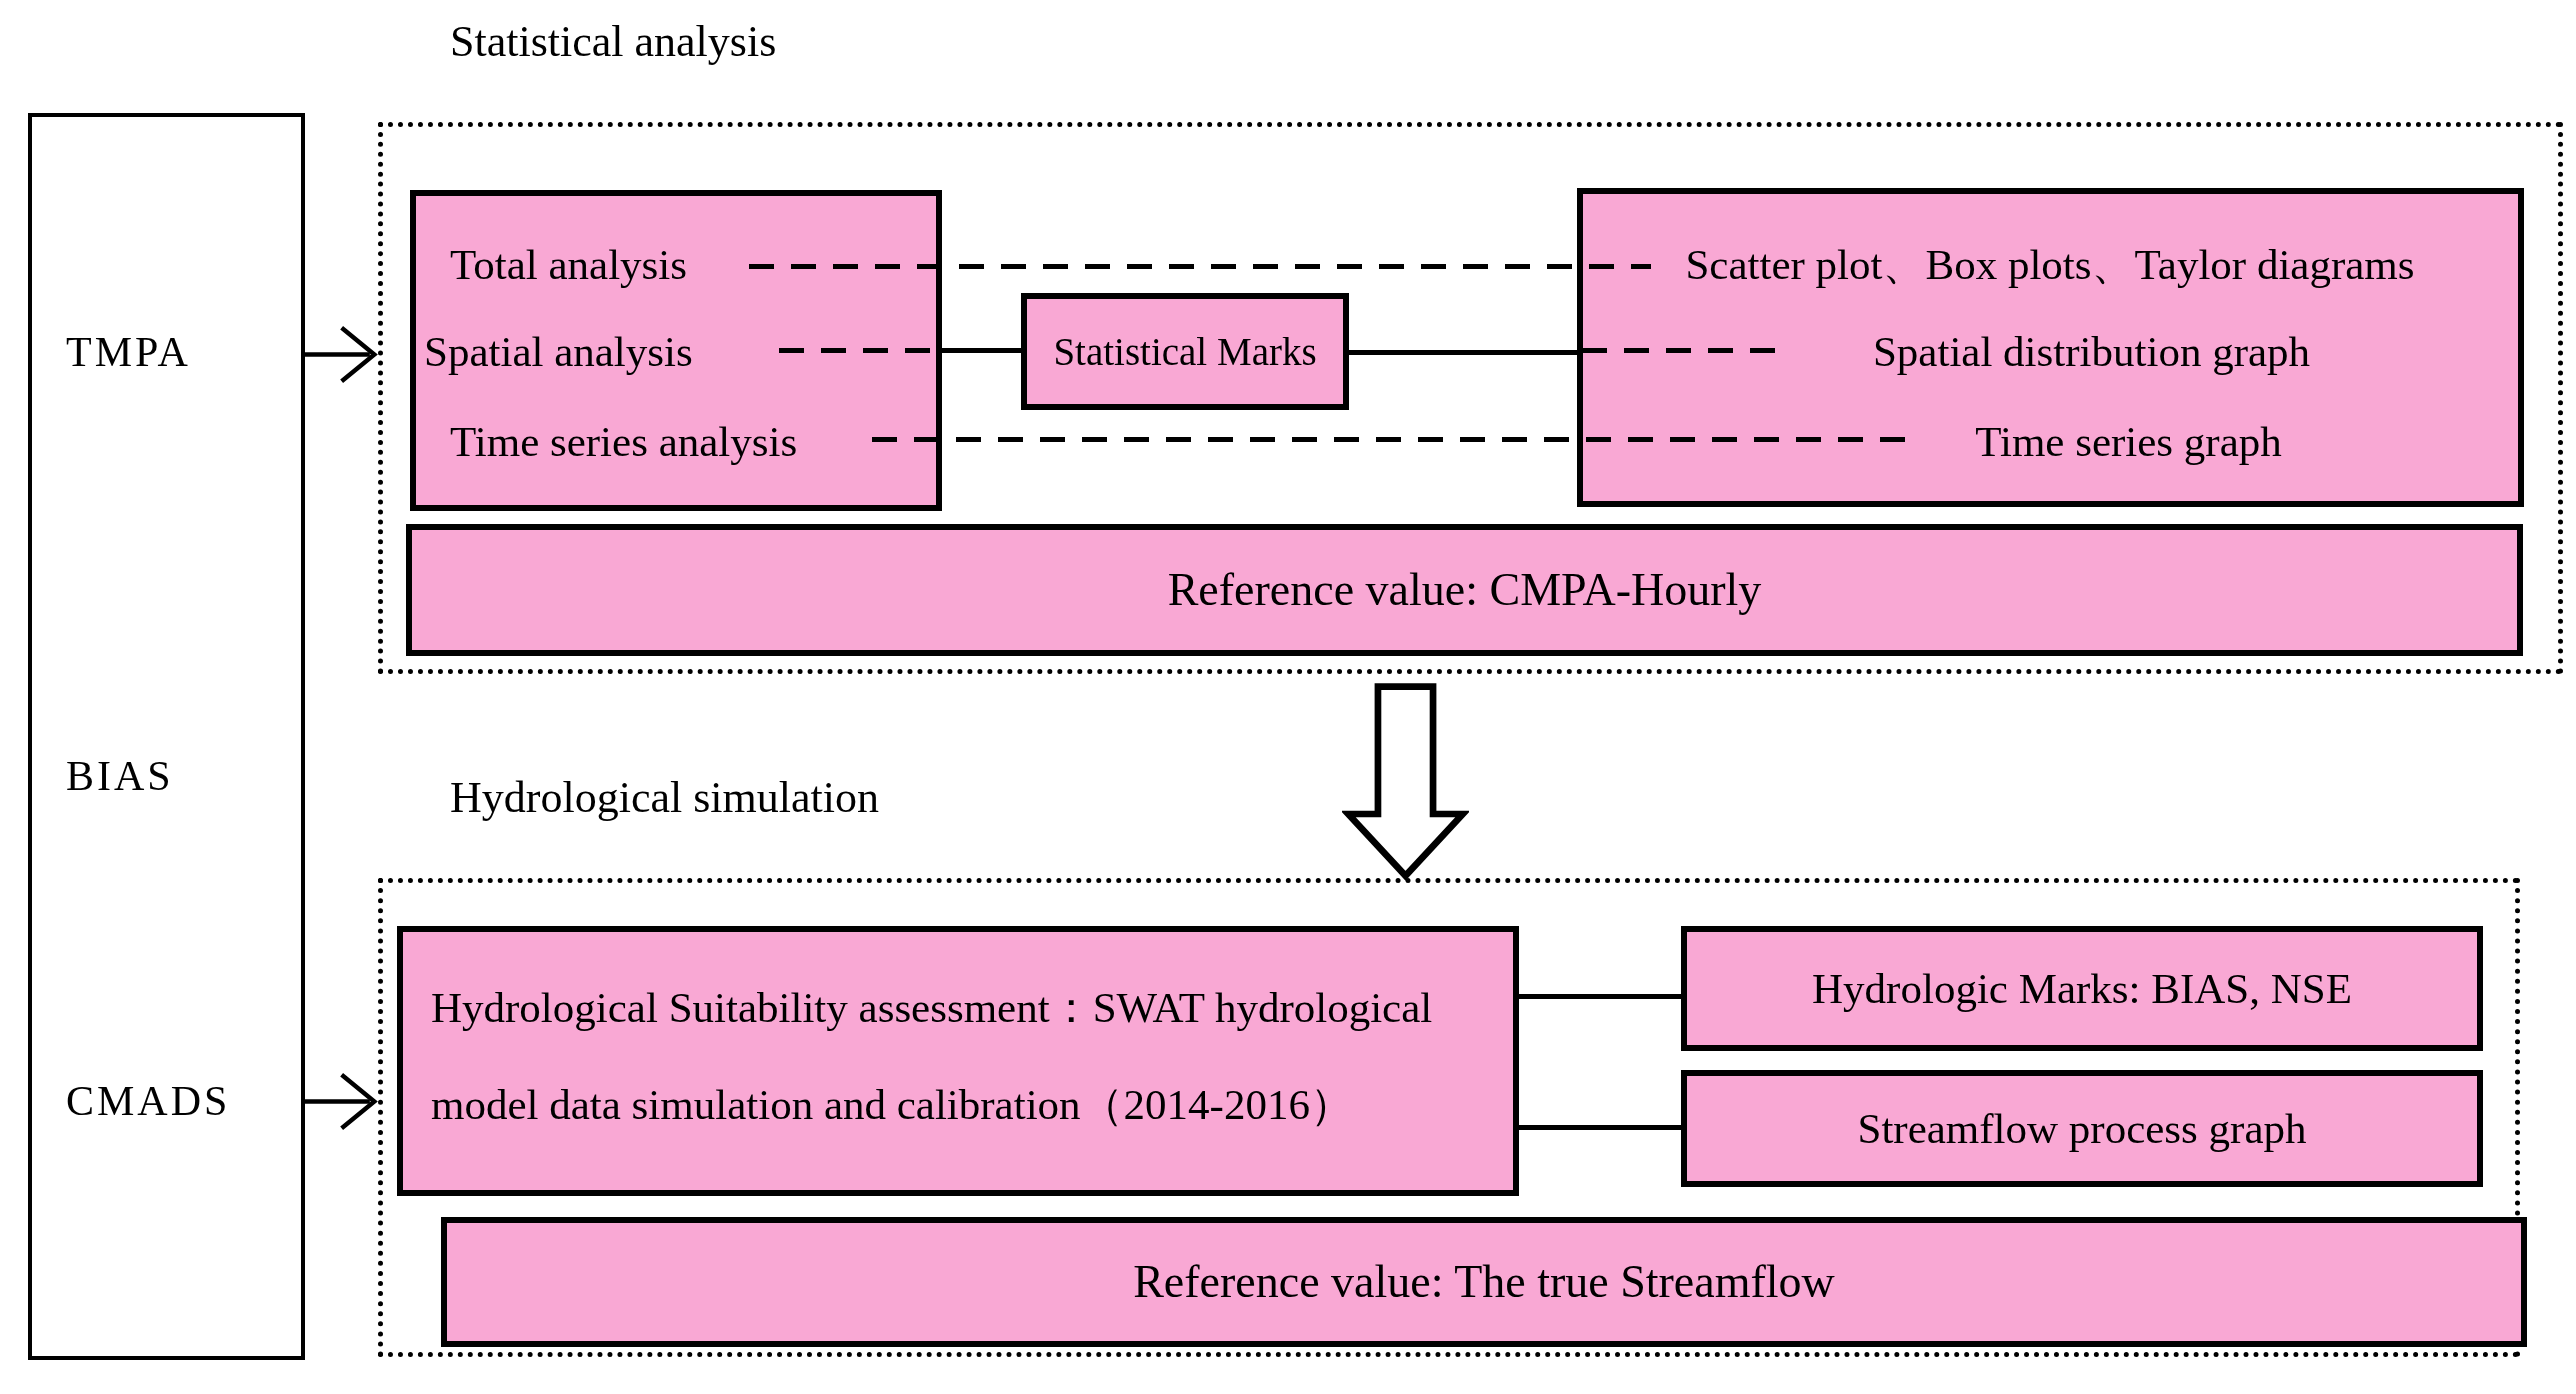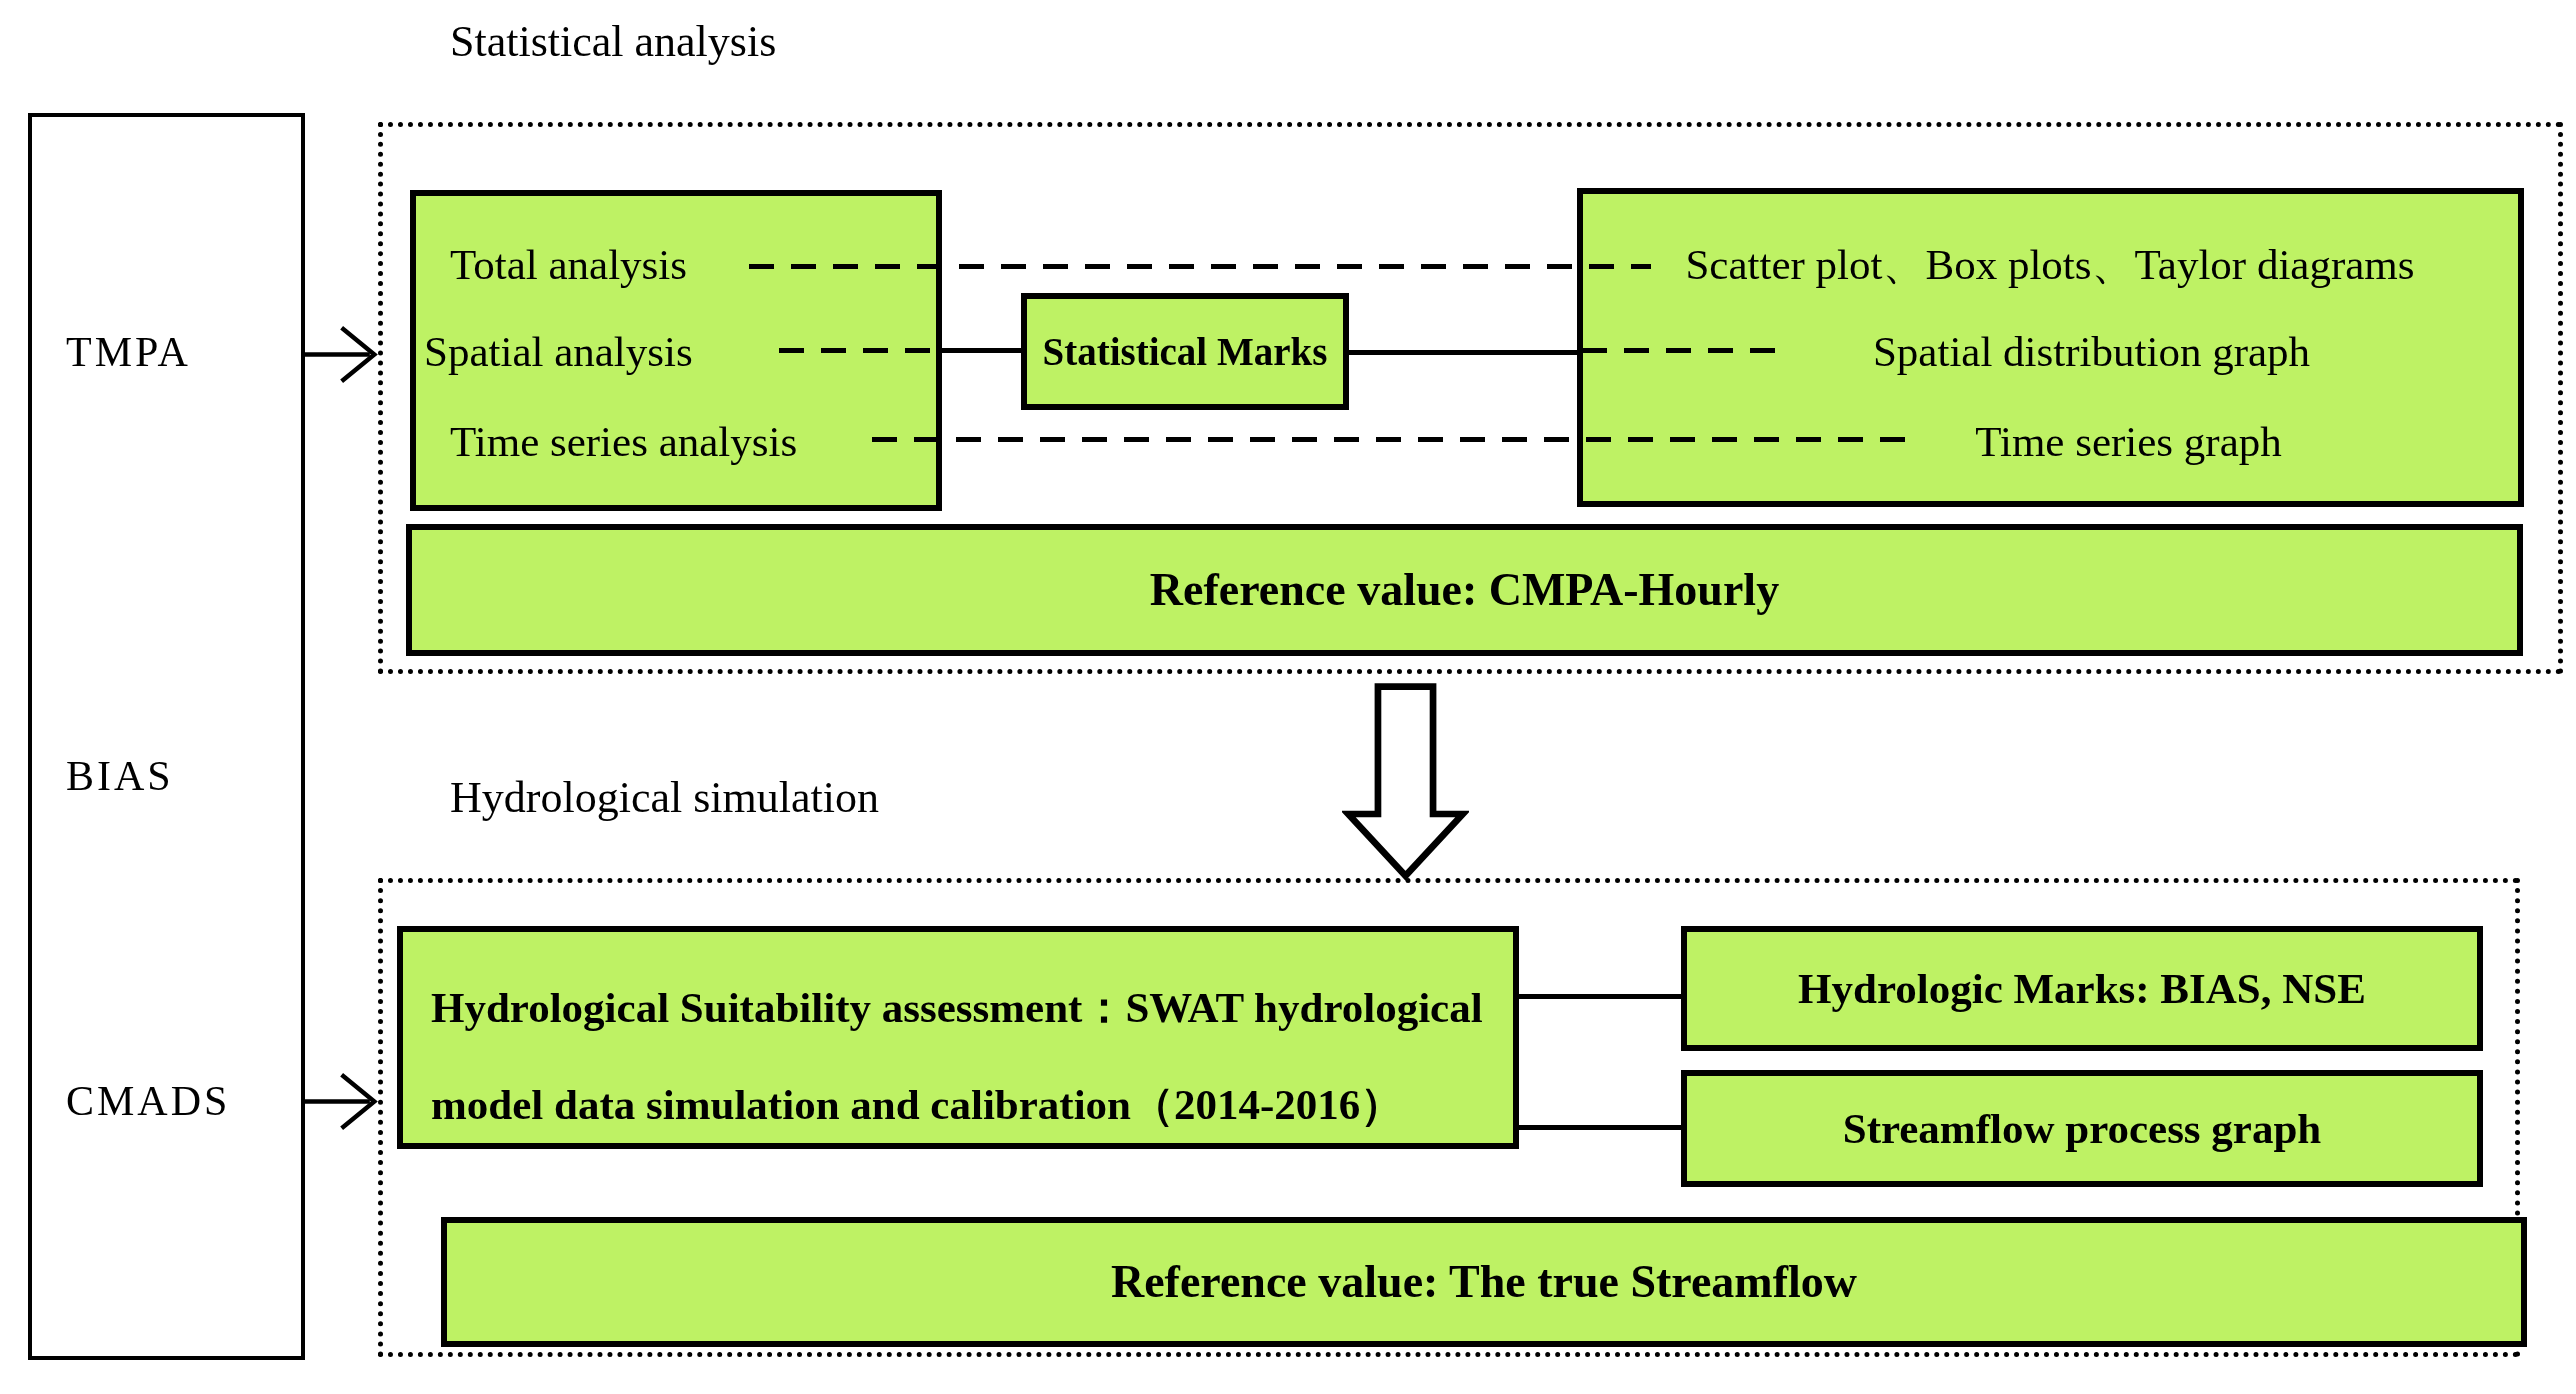--- a/index.html
+++ b/index.html
@@ -5,21 +5,21 @@
   html,body{margin:0;padding:0;background:#ffffff;}
   .canvas{
     position:relative;
     width:2576px;height:1395px;
     background:#ffffff;
     font-family:"Liberation Serif","DejaVu Serif",serif;
     color:#000;
     overflow:hidden;
   }
   .abs{position:absolute;box-sizing:border-box;}
-  .solidbox{border:6.7px solid #000;background:#bef264;font-weight:bold;}
+  .solidbox{border:6.7px solid #000;background:#f9a8d4;}
   .thinbox{border:4.5px solid #000;background:#fff;}
   .dottedbox{border:5.2px dotted #000;background:transparent;}
   .sec-title{font-size:44px;line-height:1.1;white-space:nowrap;}
   .boxtext{font-size:43px;line-height:1.1;white-space:nowrap;}
   .reftext{font-size:46px;line-height:1.1;white-space:nowrap;}
   .srclabel{font-size:42px;letter-spacing:3px;line-height:1;white-space:nowrap;}
   .centerer{display:flex;align-items:center;justify-content:center;}
   .dash{
     height:4.5px;
     background:repeating-linear-gradient(to right,#000 0,#000 25px,transparent 25px,transparent 42px);
@@ -83,21 +83,21 @@
     </svg>
   </div>
 
   <div class="abs sec-title" style="left:450px;top:774px;">Hydrological simulation</div>
 
   <div class="abs dottedbox" style="left:378px;top:878px;width:2142px;height:479px;"></div>
 
   <div class="abs solidline" style="left:1514px;top:994px;width:173px;"></div>
   <div class="abs solidline" style="left:1514px;top:1125px;width:173px;"></div>
 
-  <div class="abs solidbox" style="left:397px;top:926px;width:1122px;height:223px;">
+  <div class="abs solidbox" style="left:397px;top:926px;width:1122px;height:270px;">
     <div class="abs boxtext" style="left:28px;top:52px;">Hydrological Suitability assessment：SWAT hydrological</div>
     <div class="abs boxtext" style="left:28px;top:149px;">model data simulation and calibration（2014-2016）</div>
   </div>
 
   <div class="abs solidbox centerer boxtext" style="left:1681px;top:926px;width:802px;height:125px;">Hydrologic Marks: BIAS, NSE</div>
 
   <div class="abs solidbox centerer boxtext" style="left:1681px;top:1070px;width:802px;height:117px;">Streamflow process graph</div>
 
   <div class="abs solidbox centerer reftext" style="left:397px;top:1217px;width:2086px;height:130px;margin-left:44px;">Reference value: The true Streamflow</div>
 

